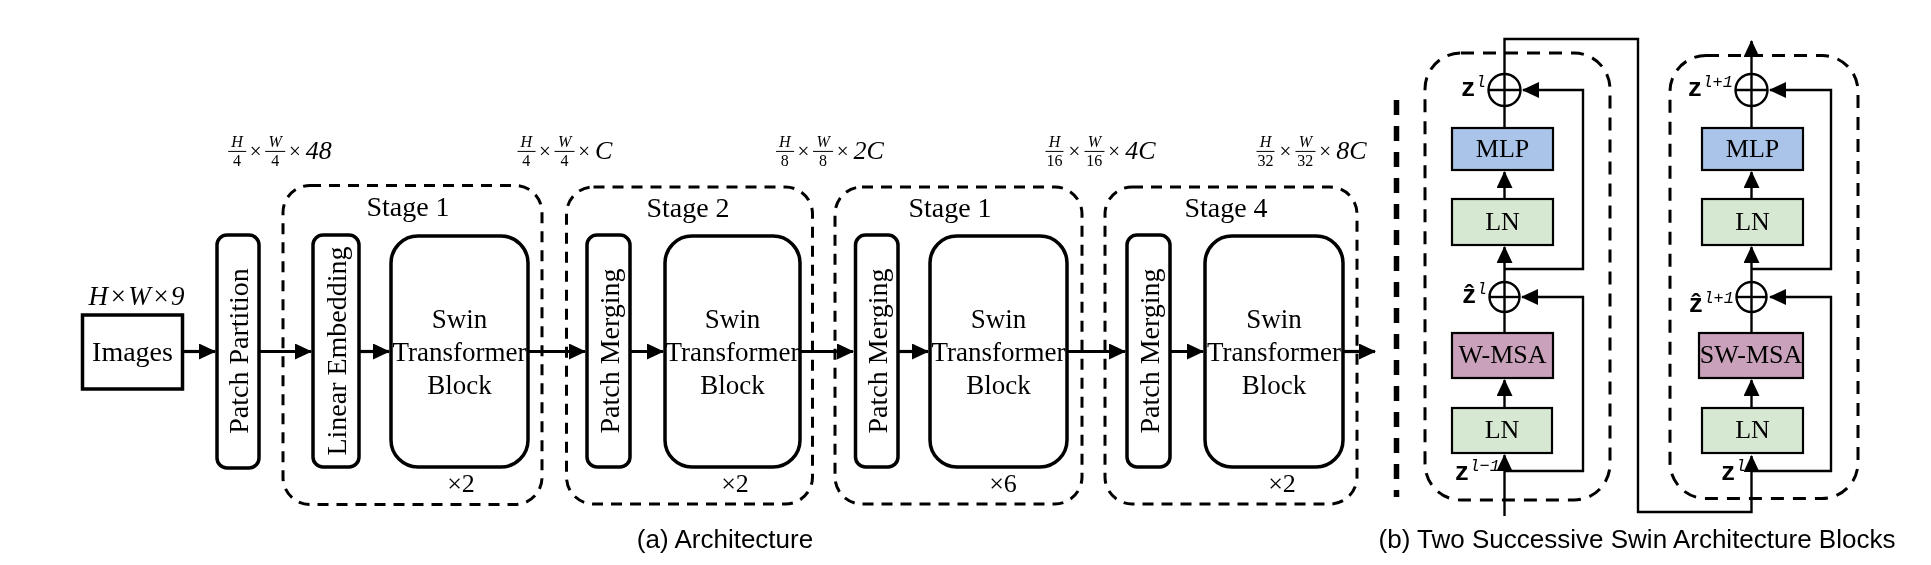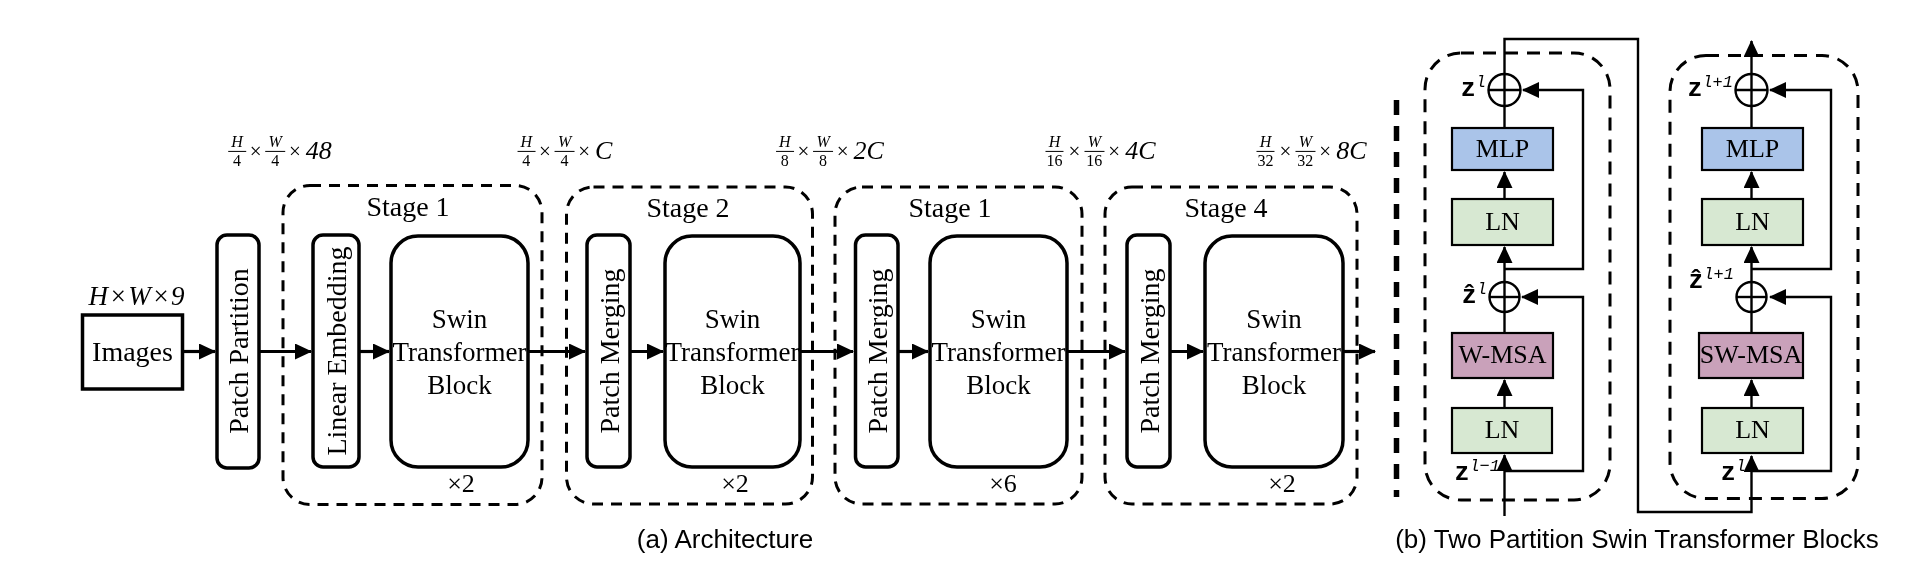--- a/index.html
+++ b/index.html
@@ -235,27 +235,27 @@
   <div class="abs c mult" style="left:735px;top:484px">×2</div>
   <div class="abs c mult" style="left:1003px;top:484px">×6</div>
   <div class="abs c mult" style="left:1282px;top:484px">×2</div>
 
   <div class="abs c caption" style="left:725px;top:539px">(a) Architecture</div>
 
   <div class="abs ra vec" style="left:1486px;top:88px"><span>z</span><sup>l</sup></div>
   <div class="abs ra vec" style="left:1487px;top:295px"><span>ẑ</span><sup>l</sup></div>
   <div class="abs ra vec" style="left:1500px;top:472px"><span>z</span><sup>l−1</sup></div>
   <div class="abs ra vec" style="left:1733px;top:88px"><span>z</span><sup>l+1</sup></div>
-  <div class="abs ra vec" style="left:1734px;top:280px"><span>ẑ</span><sup>l+1</sup></div>
+  <div class="abs ra vec" style="left:1734px;top:304px"><span>ẑ</span><sup>l+1</sup></div>
   <div class="abs ra vec" style="left:1746px;top:472px"><span>z</span><sup>l</sup></div>
 
   <div class="abs c bbox-lbl" style="left:1502.5px;top:148.5px">MLP</div>
   <div class="abs c bbox-lbl" style="left:1502.5px;top:221.5px">LN</div>
   <div class="abs c bbox-lbl" style="left:1502.5px;top:355px">W-MSA</div>
   <div class="abs c bbox-lbl" style="left:1502px;top:430px">LN</div>
   <div class="abs c bbox-lbl" style="left:1752.5px;top:148.5px">MLP</div>
   <div class="abs c bbox-lbl" style="left:1752.5px;top:221.5px">LN</div>
   <div class="abs c bbox-lbl" style="left:1751px;top:355px">SW-MSA</div>
   <div class="abs c bbox-lbl" style="left:1752.5px;top:430px">LN</div>
 
-  <div class="abs c caption" style="left:1637px;top:539px">(b) Two Partition Swin Transformer Blocks</div>
+  <div class="abs c caption" style="left:1637px;top:539px">(b) Two Successive Swin Architecture Blocks</div>
 
 </div>
 
 </body></html>

